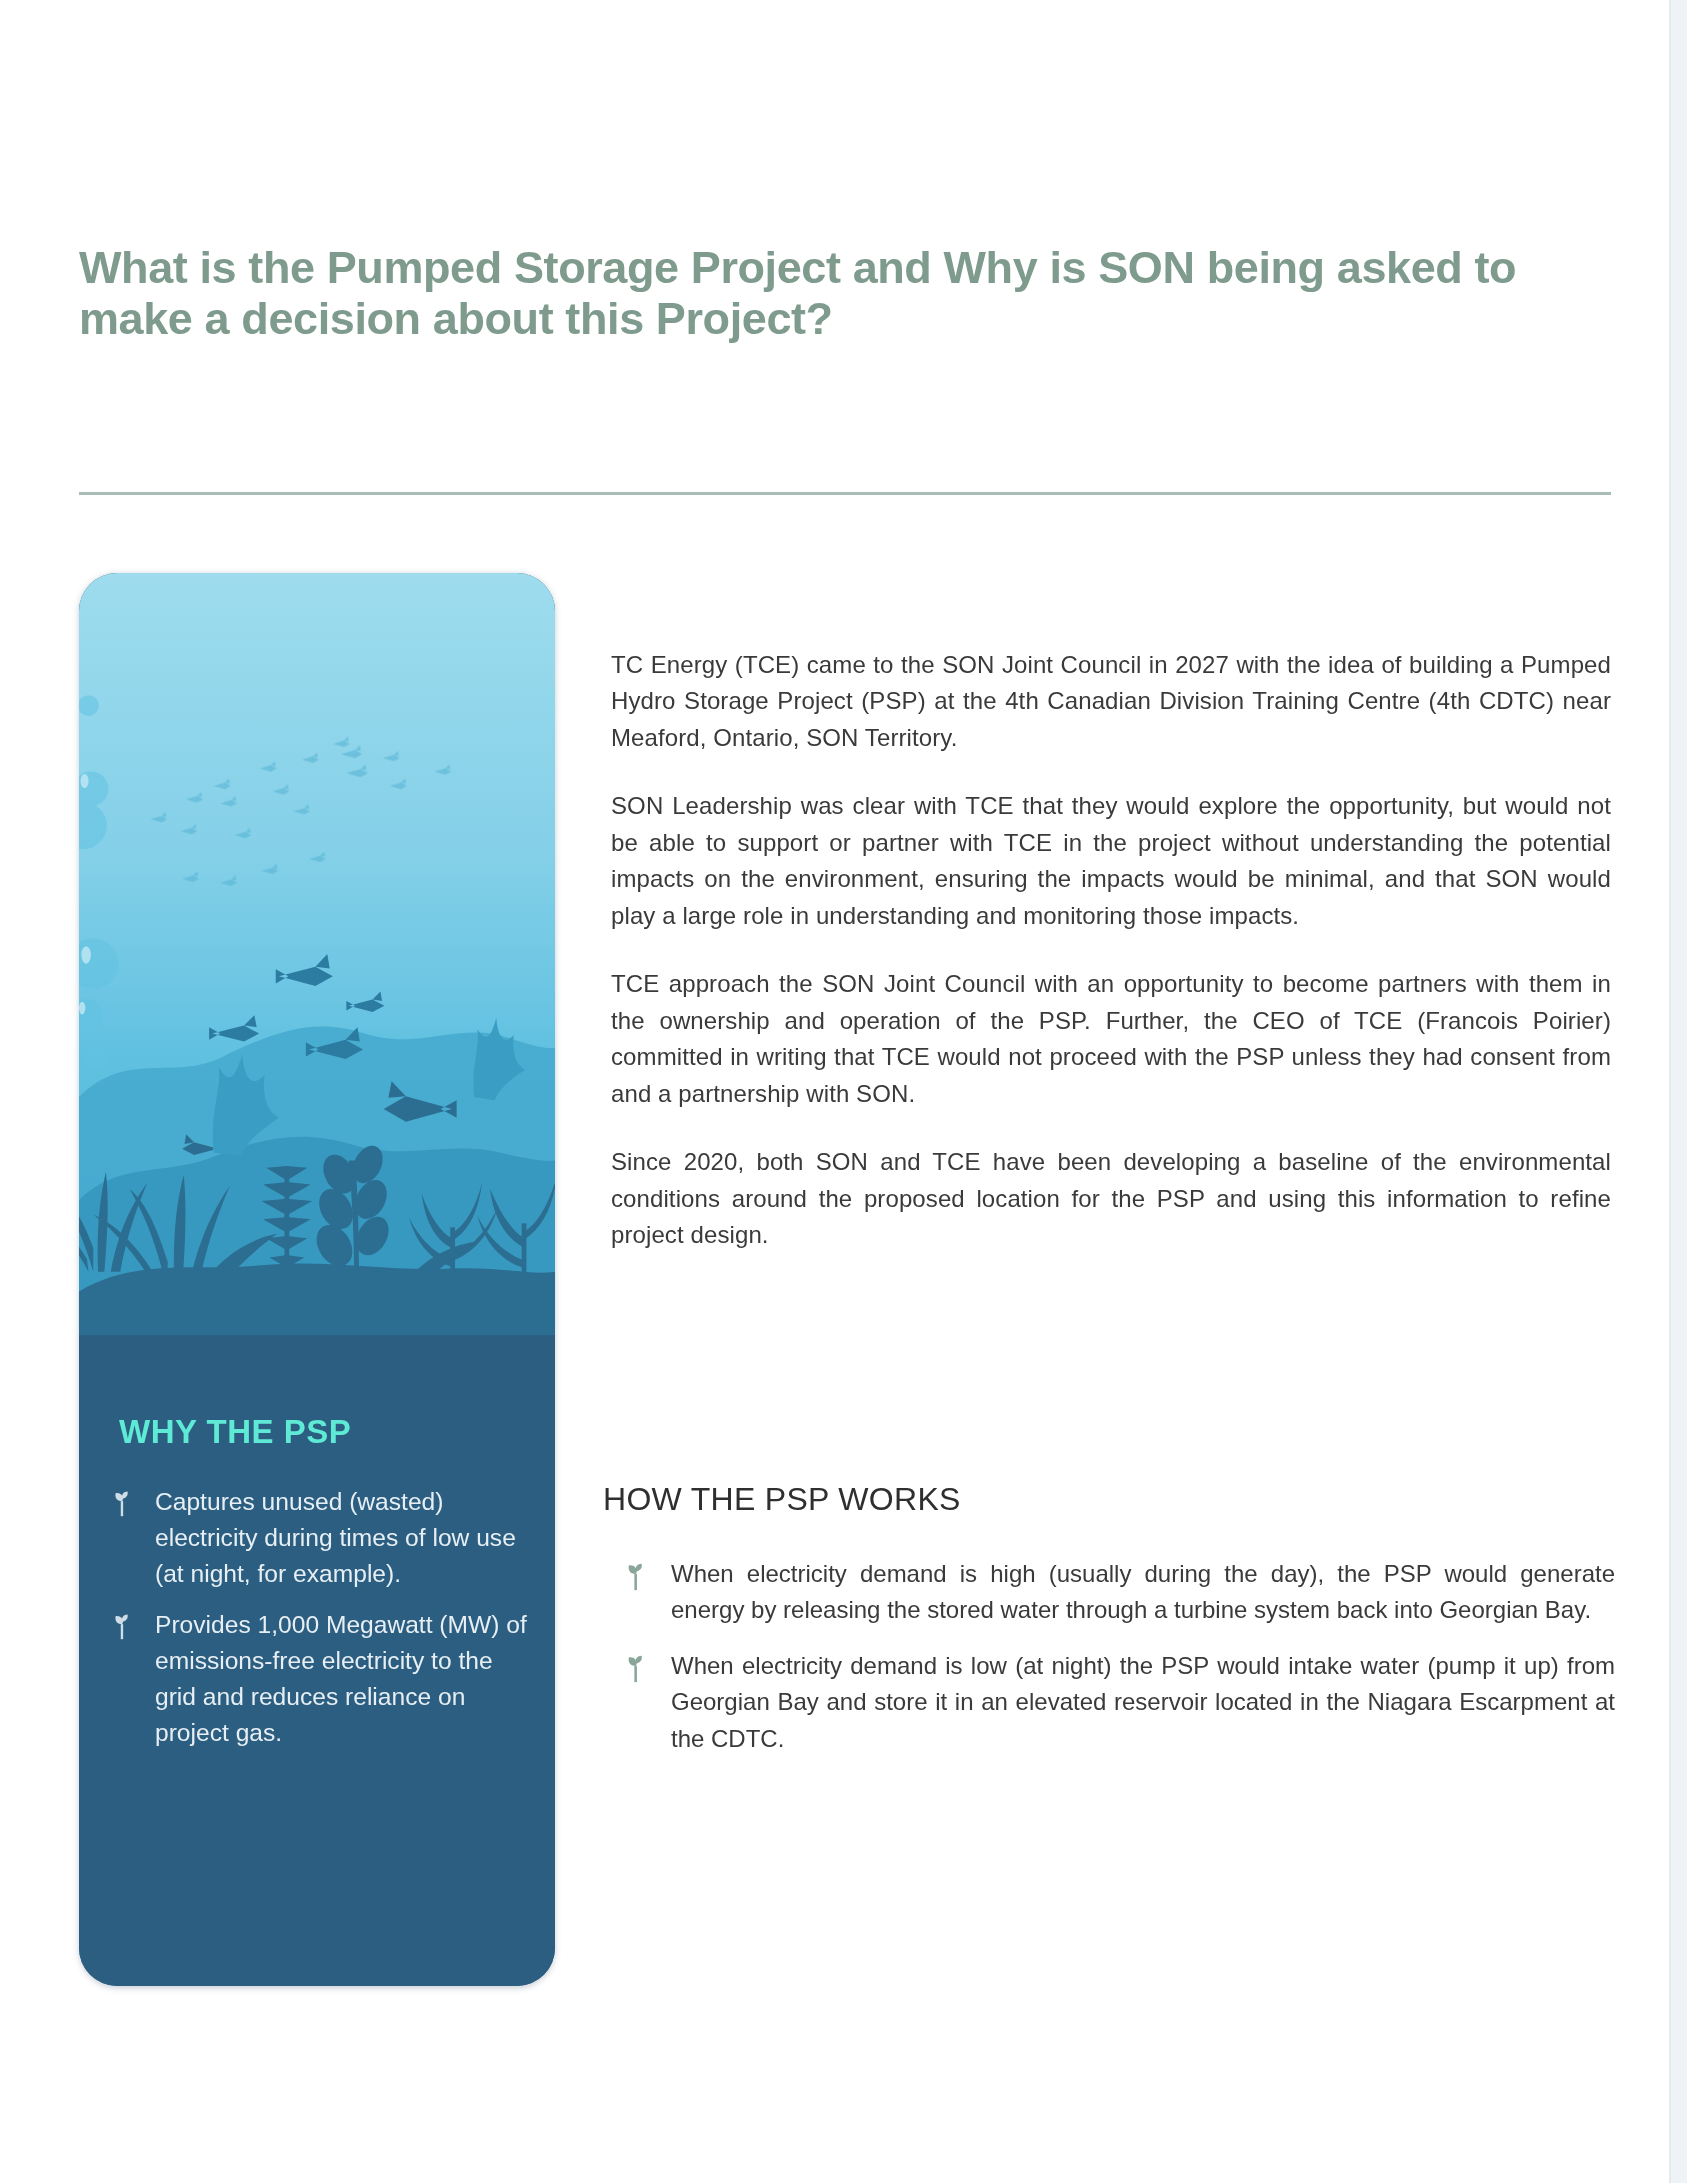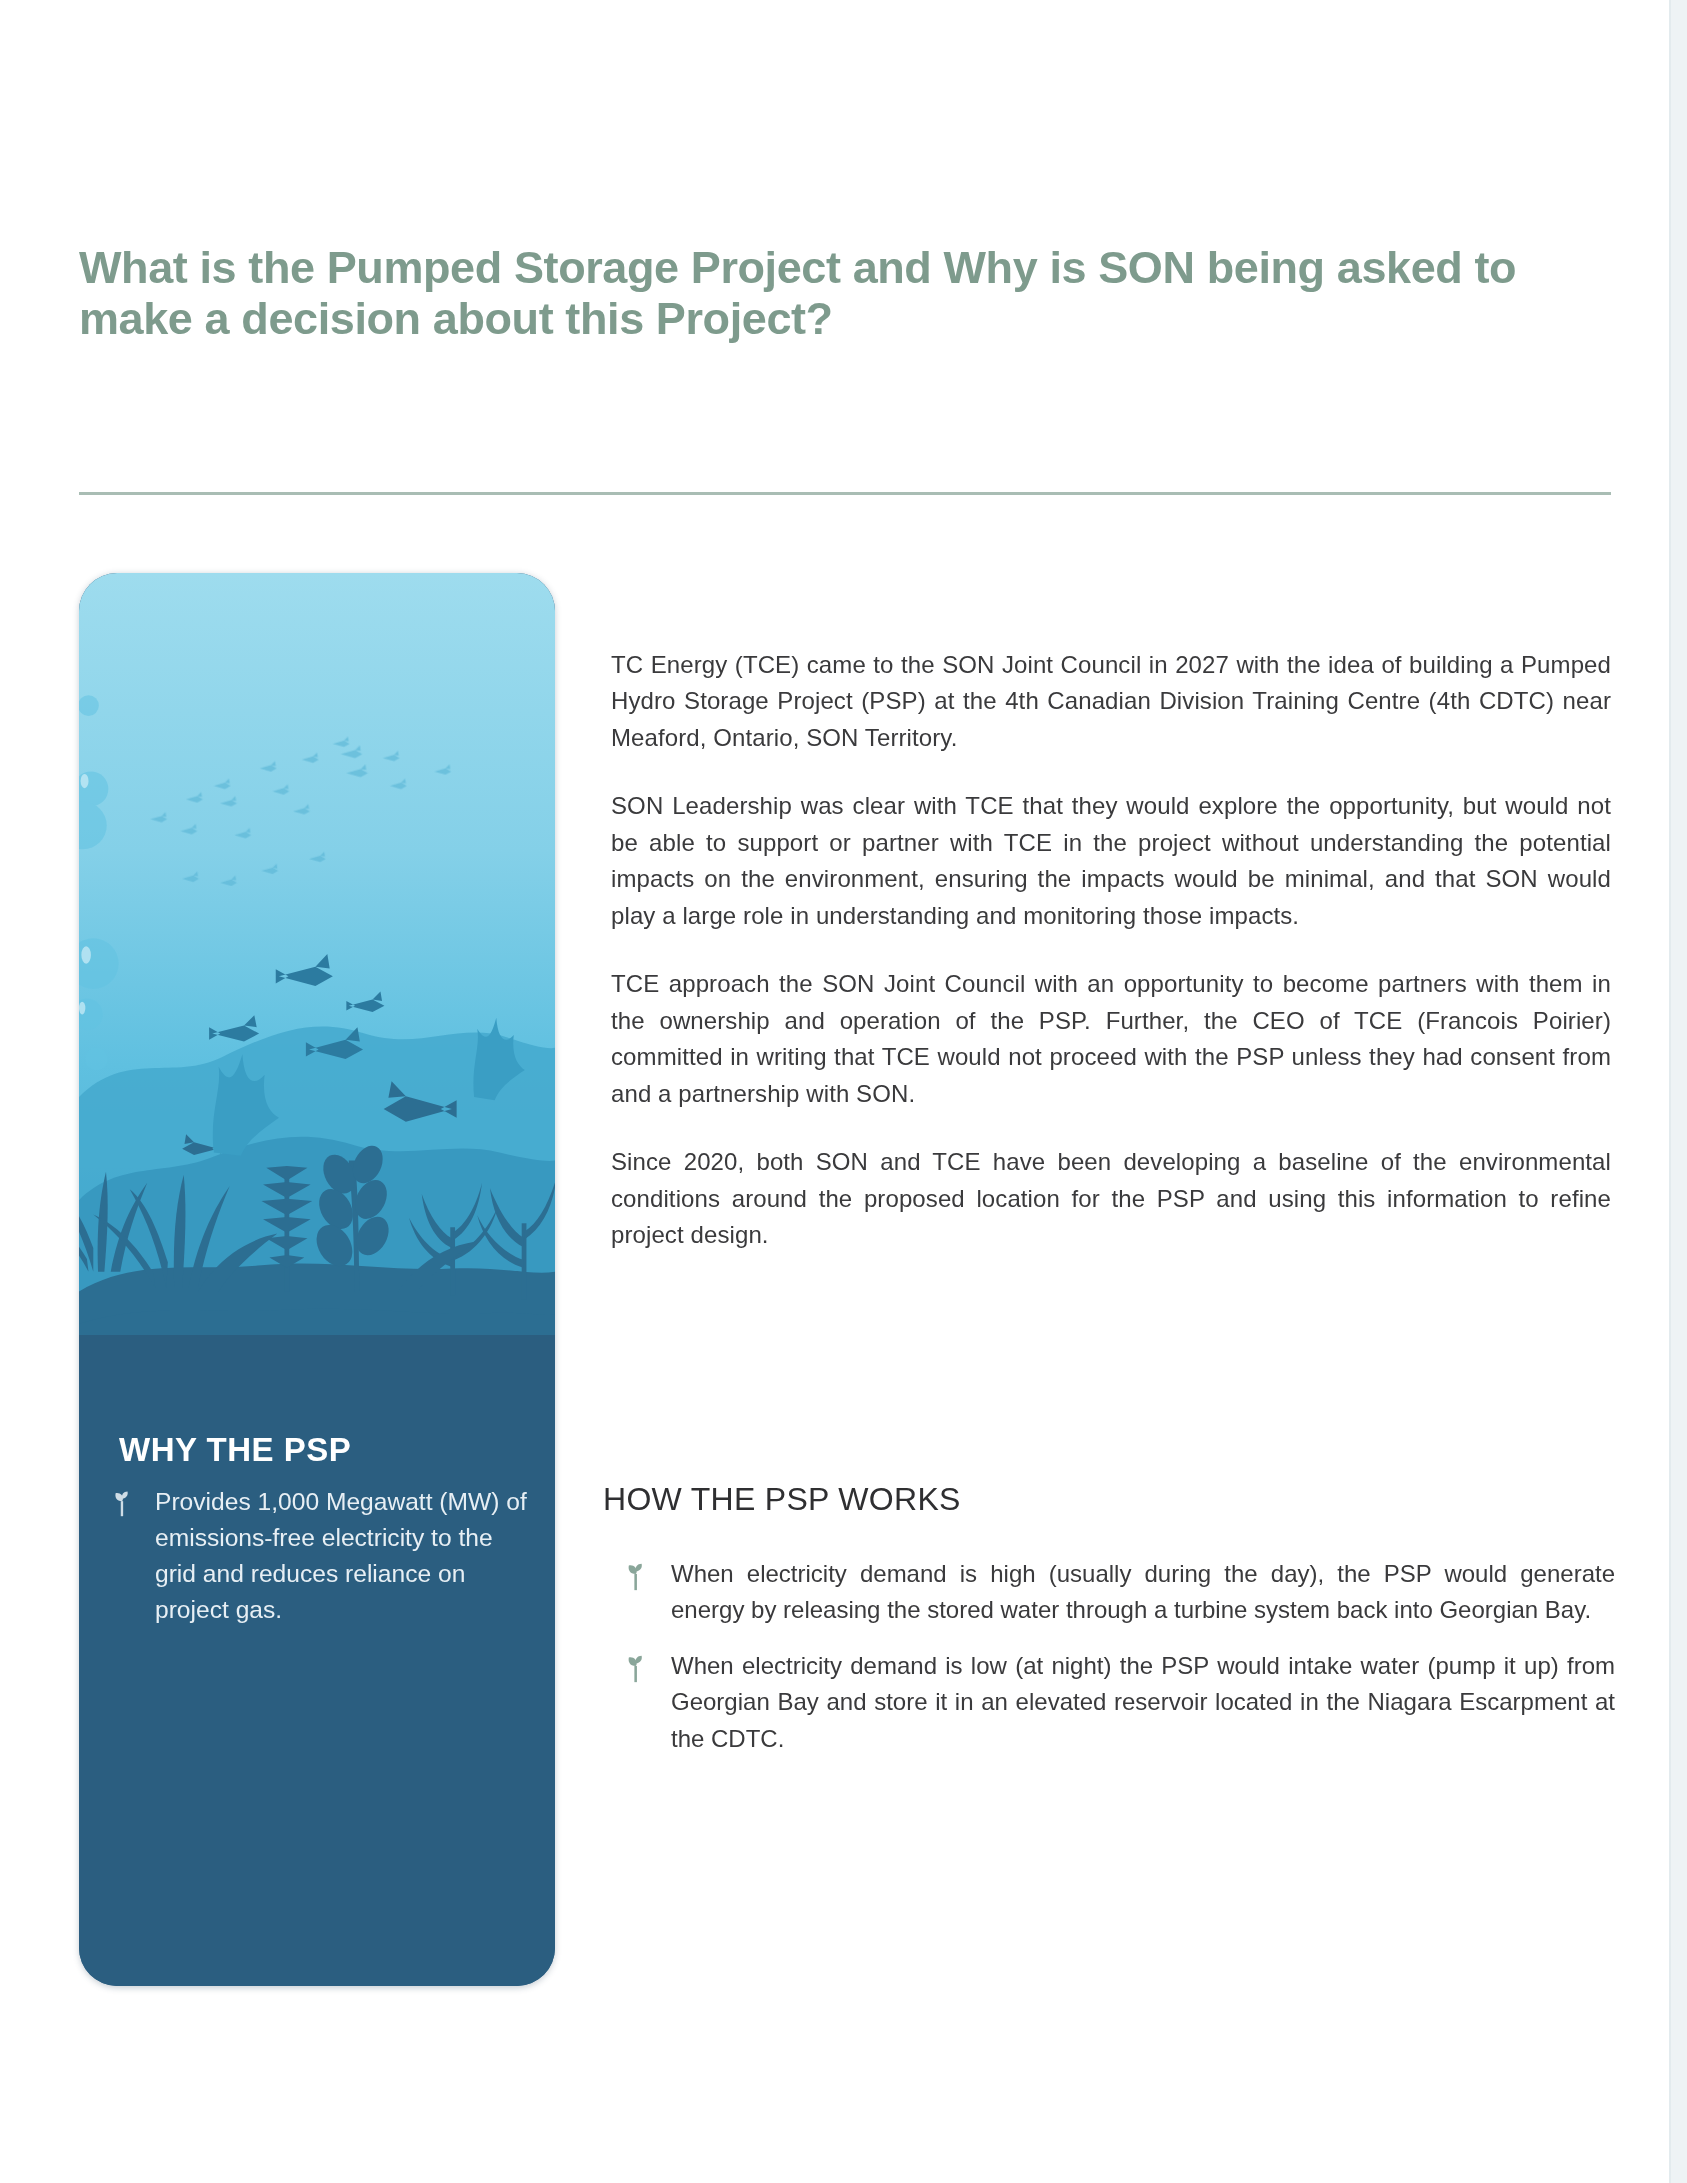--- a/index.html
+++ b/index.html
@@ -79,22 +79,22 @@
     top: 762px;
     width: 476px;
     bottom: 0;
     background: #2b5e80;
     padding: 0;
     box-sizing: border-box;
   }
   .card-heading {
     position: absolute;
     left: 40px;
-    top: 96px;
-    color: #ffffff;
+    top: 78px;
+    color: #5eead4;
     font-size: 33px;
     font-weight: 700;
     letter-spacing: 0.5px;
   }
   .card-list {
     position: absolute;
     left: 35px;
     top: 149px;
     width: 413px;
   }
@@ -326,20 +326,30 @@
 
     <div class="card-list">
       <div class="bullet-row">
         <span class="bullet-mark">
           <svg class="sprout-icon" width="17.5" height="27" viewBox="0 0 22 34" xmlns="http://www.w3.org/2000/svg">
             <path d="M10 14 L10 33" stroke="#cfdde6" stroke-width="3" fill="none"></path>
             <path d="M10 14 C 3 14, 1 9, 2 4 C 8 3, 12 7, 11 13 Z" fill="#cfdde6"></path>
             <path d="M11 11 C 16 10, 18 6, 17 2 C 12 2, 9 6, 10 11 Z" fill="#cfdde6"></path>
           </svg>
         </span>
+        <span class="bullet-text">Captures unused (wasted) electricity during times of low use (at night, for example).</span>
+      </div>
+      <div class="bullet-row">
+        <span class="bullet-mark">
+          <svg class="sprout-icon" width="17.5" height="27" viewBox="0 0 22 34" xmlns="http://www.w3.org/2000/svg">
+            <path d="M10 14 L10 33" stroke="#cfdde6" stroke-width="3" fill="none"></path>
+            <path d="M10 14 C 3 14, 1 9, 2 4 C 8 3, 12 7, 11 13 Z" fill="#cfdde6"></path>
+            <path d="M11 11 C 16 10, 18 6, 17 2 C 12 2, 9 6, 10 11 Z" fill="#cfdde6"></path>
+          </svg>
+        </span>
         <span class="bullet-text">Provides 1,000 Megawatt (MW) of emissions-free electricity to the grid and reduces reliance on project gas.</span>
       </div>
     </div>
   </div>
 </div>
 
 <div class="main-col">
   <p class="body-par">TC Energy (TCE) came to the SON Joint Council in 2027 with the idea of building a Pumped Hydro Storage Project (PSP) at the 4th Canadian Division Training Centre (4th CDTC) near Meaford, Ontario, SON Territory.</p>
   <p class="body-par">SON Leadership was clear with TCE that they would explore the opportunity, but would not be able to support or partner with TCE in the project without understanding the potential impacts on the environment, ensuring the impacts would be minimal, and that SON would play a large role in understanding and monitoring those impacts.</p>
   <p class="body-par">TCE approach the SON Joint Council with an opportunity to become partners with them in the ownership and operation of the PSP. Further, the CEO of TCE (Francois Poirier) committed in writing that TCE would not proceed with the PSP unless they had consent from and a partnership with SON.</p>

